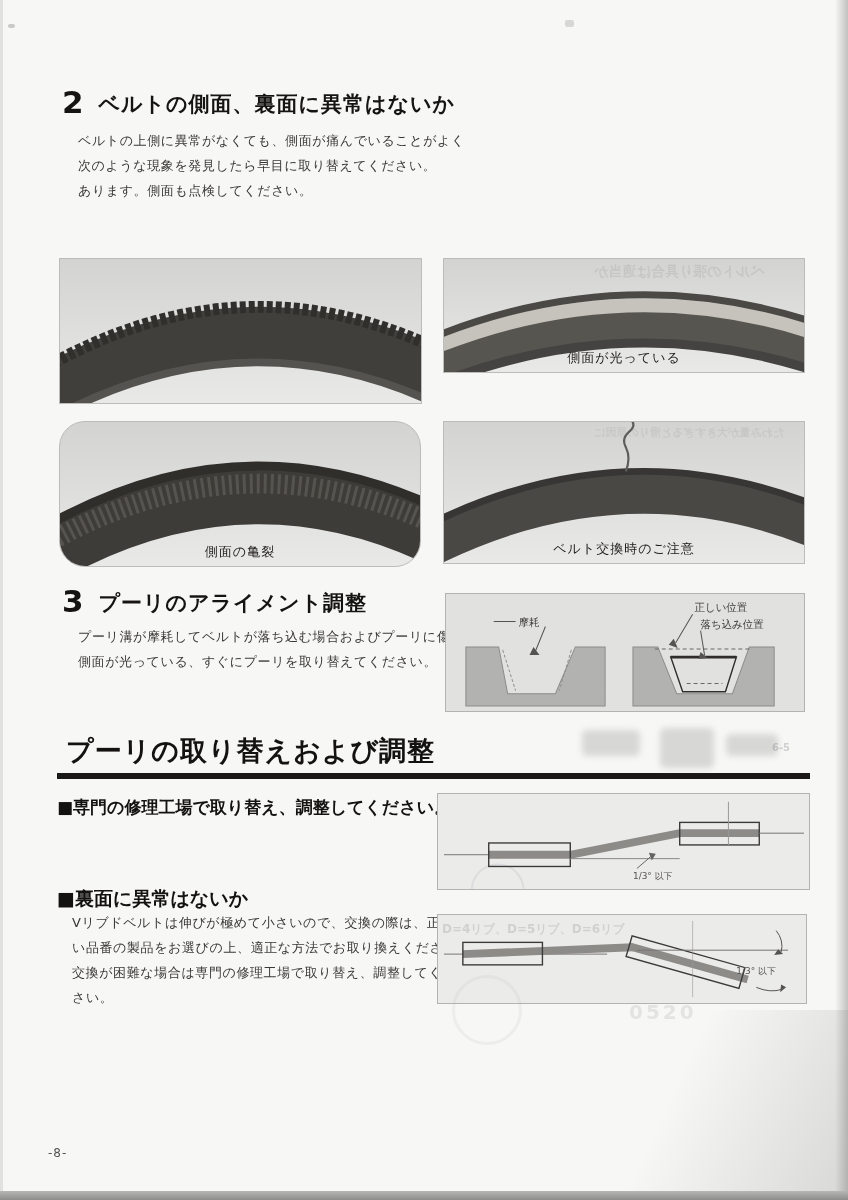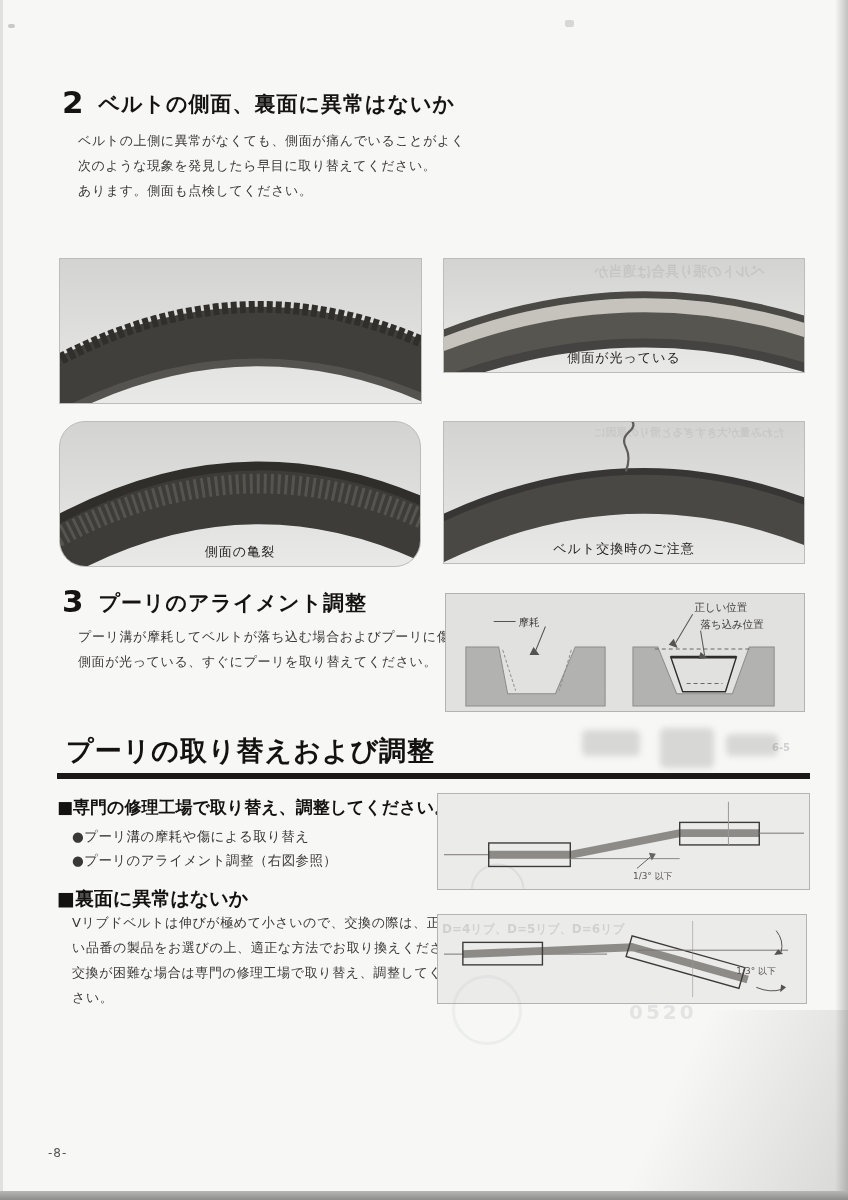--- a/index.html
+++ b/index.html
@@ -129,24 +129,20 @@
 
   <div class="big-title" style="left:66px;top:733px;">プーリの取り替えおよび調整</div>
   <div class="rule" style="left:57px;top:773px;width:753px;height:6px;"></div>
 
   <div class="blob" style="left:582px;top:730px;width:58px;height:26px;"></div>
   <div class="blob" style="left:660px;top:728px;width:54px;height:40px;"></div>
   <div class="blob" style="left:726px;top:734px;width:52px;height:22px;"></div>
   <div class="ghost" style="left:772px;top:742px;font-size:10px;opacity:.25;">6-5</div>
 
   <div class="sub-head" style="left:57px;top:796px;font-size:17px;">■専門の修理工場で取り替え、調整してください。</div>
-  <div class="bullets" style="left:72px;top:824px;">
-    <div>●プーリ溝の摩耗や傷による取り替え</div>
-    <div>●プーリのアライメント調整（右図参照）</div>
-  </div>
 
   <div class="sub-head" style="left:57px;top:886px;font-size:19px;">■裏面に異常はないか</div>
   <div class="body-text" style="left:72px;top:910px;">
     <div>Vリブドベルトは伸びが極めて小さいので、交換の際は、正し</div>
     <div>い品番の製品をお選びの上、適正な方法でお取り換えください。</div>
     <div>交換が困難な場合は専門の修理工場で取り替え、調整してくだ</div>
     <div>さい。</div>
   </div>
 
   <div class="diagram" style="left:437px;top:793px;width:373px;height:97px;background:#ebebe9;">

